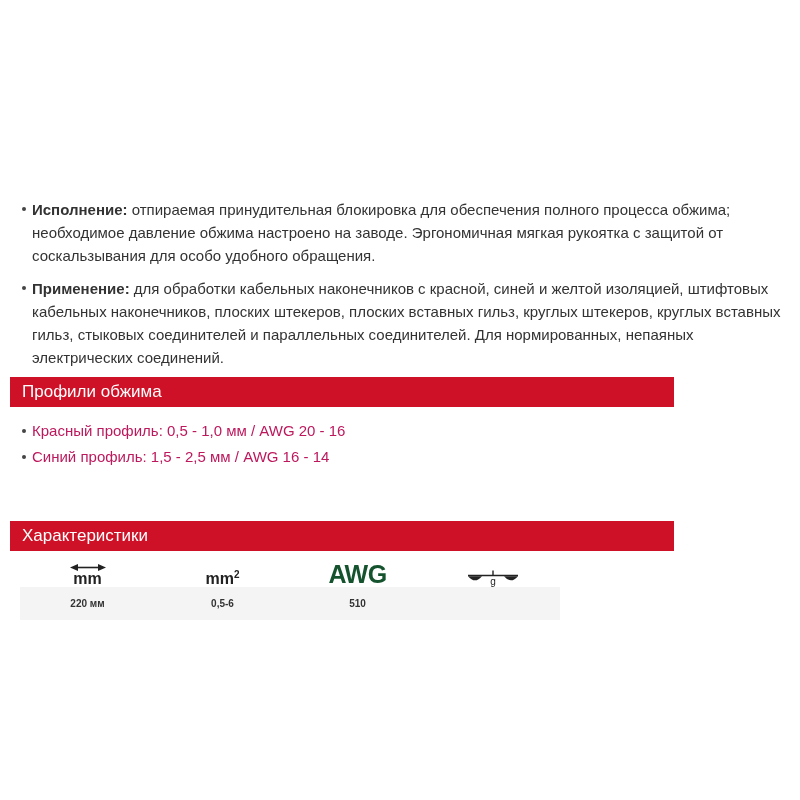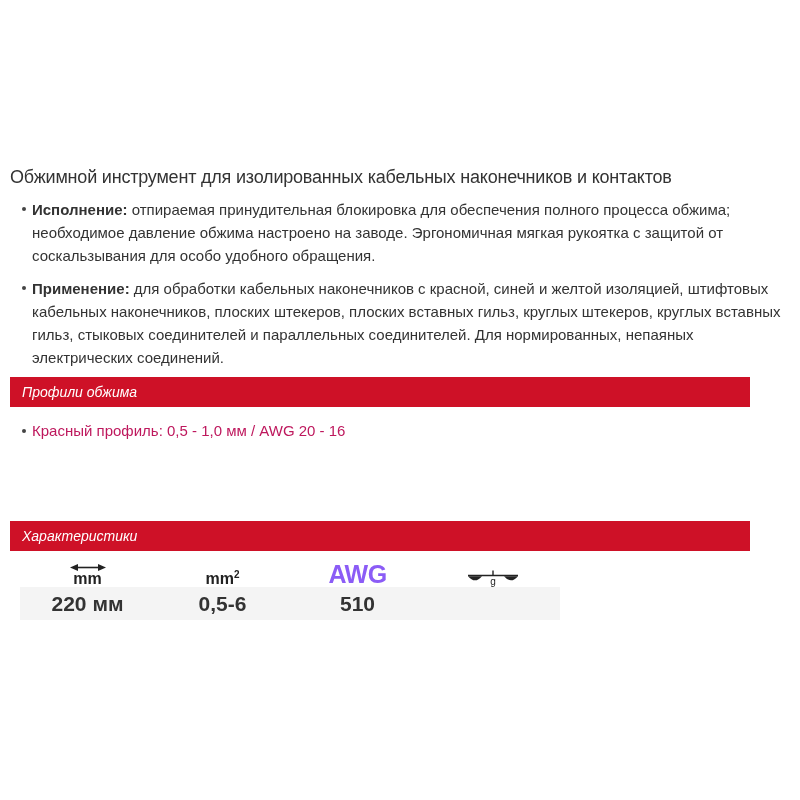--- a/index.html
+++ b/index.html
@@ -15,24 +15,23 @@
   .bullet-item{
     position:relative;padding-left:22px;margin-bottom:10px;
     font-size:15px;line-height:23px;color:#333333;
   }
   .bullet-item::before{
     content:"";position:absolute;left:12px;top:9px;width:4px;height:4px;
     border-radius:50%;background:#444444;
   }
   .bullet-item b{font-weight:bold;}
   .section-banner{
-    position:absolute;left:10px;width:740px;height:30px;background:#ce1127;
-    color:#ffffff;font-size:14px;line-height:30px;padding-left:12px;
+    position:absolute;left:10px;width:664px;height:30px;background:#ce1127;
+    color:#ffffff;font-size:17px;line-height:30px;padding-left:12px;
     box-sizing:border-box;
-    font-style:italic;
   }
   .banner-profiles{top:377px;}
   .banner-specs{top:521px;}
   .profiles-list{position:absolute;left:10px;top:418px;width:700px;}
   .profile-item{
     position:relative;padding-left:22px;height:26px;line-height:26px;
     font-size:15px;color:#be185d;
   }
   .profile-item::before{
     content:"";position:absolute;left:12px;top:11px;width:4px;height:4px;
@@ -40,50 +39,50 @@
   }
   .specs-table{position:absolute;left:20px;top:558px;width:540px;}
   .specs-icons-row{display:flex;height:29px;}
   .specs-values-row{display:flex;height:33px;background:#f4f4f4;}
   .spec-col{
     width:135px;display:flex;flex-direction:column;align-items:center;
     justify-content:flex-end;
   }
   .spec-value{
     width:135px;display:flex;align-items:center;justify-content:center;
-    font-size:21px;font-weight:bold;color:#333333;
+    font-size:10px;font-weight:bold;color:#333333;
   }
   .unit-text{font-size:16px;font-weight:bold;color:#222222;line-height:16px;}
   .mm2 sup{font-size:10px;}
-  .awg-text{font-size:25px;font-weight:600;color:#8b5cf6;line-height:25px;letter-spacing:-0.5px;}
+  .awg-text{font-size:25px;font-weight:600;color:#14532d;line-height:25px;letter-spacing:-0.5px;}
   .icon-svg{display:block;}
   .length-icon .unit-text{margin-top:-1px;}
 </style>
 </head>
 <body>
 
 <div class="page">
 
-  <div class="intro-title">Обжимной инструмент для изолированных кабельных наконечников и контактов</div>
 
   <div class="intro-list">
     <div class="bullet-item">
       <b>Исполнение:</b>
       <span>отпираемая принудительная блокировка для обеспечения полного процесса обжима; необходимое давление обжима настроено на заводе. Эргономичная мягкая рукоятка с защитой от соскальзывания для особо удобного обращения.</span>
     </div>
     <div class="bullet-item">
       <b>Применение:</b>
       <span>для обработки кабельных наконечников с красной, синей и желтой изоляцией, штифтовых кабельных наконечников, плоских штекеров, плоских вставных гильз, круглых штекеров, круглых вставных гильз, стыковых соединителей и параллельных соединителей. Для нормированных, непаяных электрических соединений.</span>
     </div>
   </div>
 
   <div class="section-banner banner-profiles">Профили обжима</div>
 
   <div class="profiles-list">
     <div class="profile-item">Красный профиль: 0,5 - 1,0 мм / AWG 20 - 16</div>
+    <div class="profile-item">Синий профиль: 1,5 - 2,5 мм / AWG 16 - 14</div>
   </div>
 
   <div class="section-banner banner-specs">Характеристики</div>
 
   <div class="specs-table">
     <div class="specs-icons-row">
 
       <div class="spec-col length-icon">
         <svg class="icon-svg" width="36" height="9" viewBox="0 0 36 9" aria-hidden="true">
           <line x1="5" y1="4.5" x2="31" y2="4.5" stroke="#222222" stroke-width="1.6"></line>

